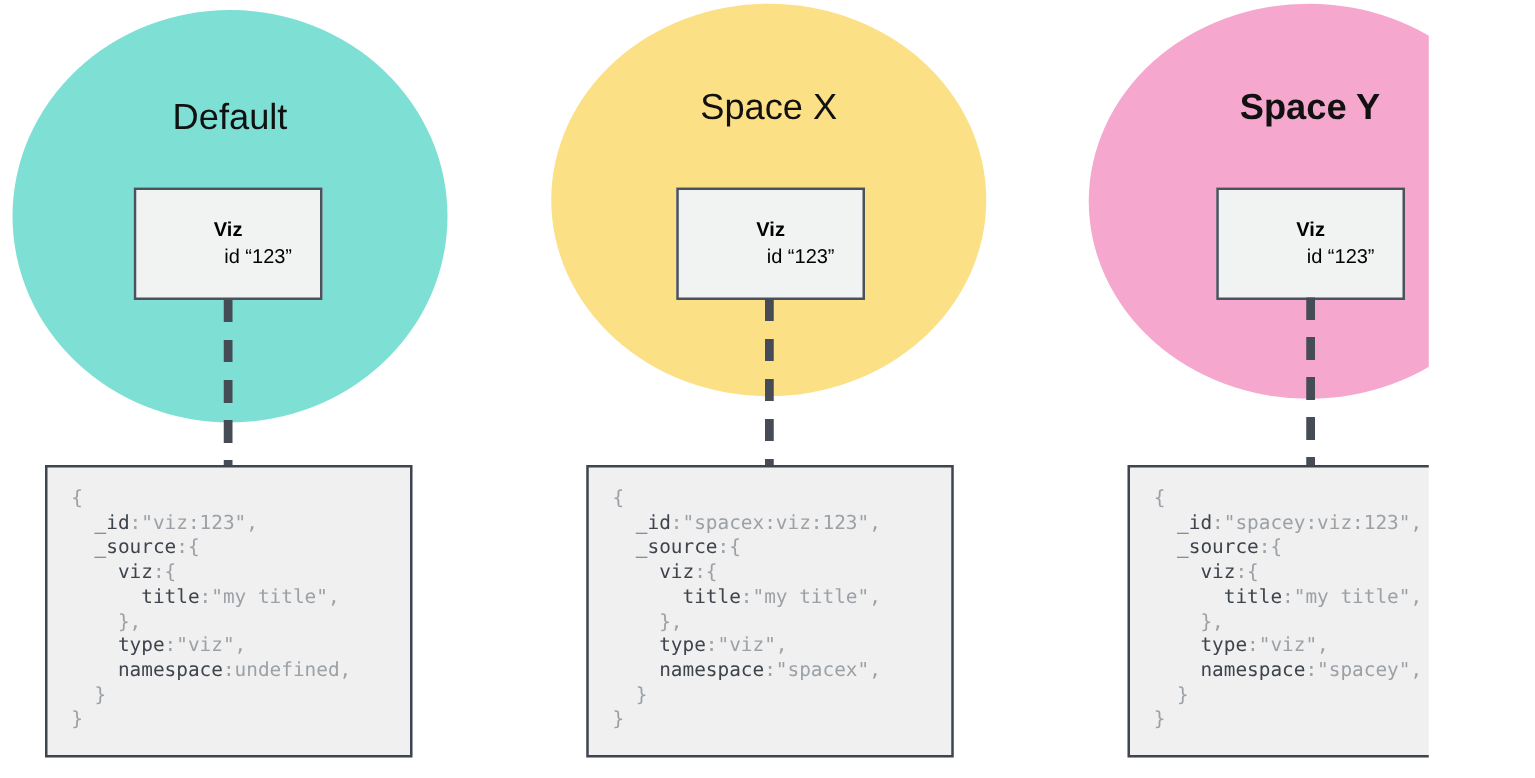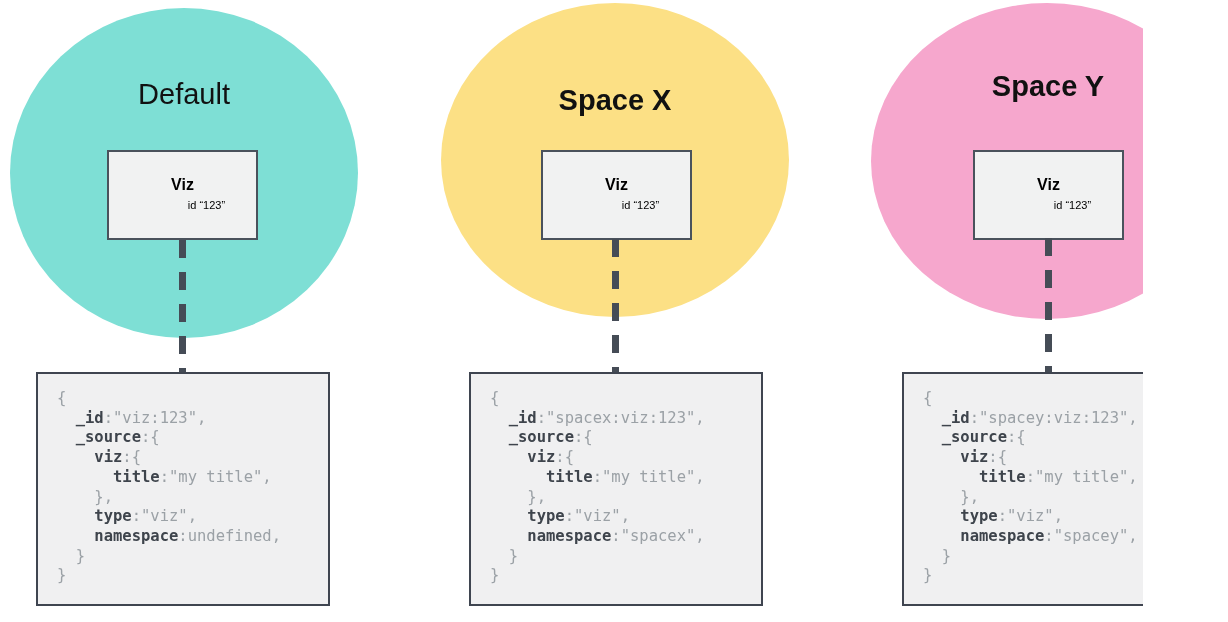--- a/index.html
+++ b/index.html
@@ -11,35 +11,35 @@
   .col0 .circle{left:10px;top:8px;width:348px;height:330px;}
   .col1 .circle{left:441px;top:3px;width:348px;height:314px;}
   .col2 .circle{left:871px;top:3px;width:352px;height:316px;}
 
   .space-title{
     position:absolute;transform:translateX(-50%);
     font-size:29px;line-height:32px;color:var(--title-text,#111);
     white-space:nowrap;
   }
   .col0 .space-title{left:184px;top:78px;}
-  .col1 .space-title{left:615px;top:84px;font-weight:bold;}
+  .col1 .space-title{left:615px;top:70px;}
   .col2 .space-title{left:1048px;top:70px;font-weight:bold;}
 
   .viz-card{
     position:absolute;top:150px;width:151px;height:90px;box-sizing:border-box;
     background:var(--card-fill,#f1f2f2);
     border:2px solid var(--card-border,#4a525c);
     display:flex;flex-direction:column;align-items:center;justify-content:center;
     color:#000;text-align:center;
   }
   .col0 .viz-card{left:107px;}
   .col1 .viz-card{left:541px;}
   .col2 .viz-card{left:973px;}
   .viz-card .viz-title{font-weight:bold;font-size:16px;line-height:21px;}
-  .viz-card .viz-sub{font-size:11px;line-height:21px;margin-left:48px;}
+  .viz-card .viz-sub{font-size:16px;line-height:21px;margin-left:48px;}
 
   .dash{
     position:absolute;width:7px;
     background:repeating-linear-gradient(to bottom,
       var(--connector,#454c56) 0px, var(--connector,#454c56) 18px,
       transparent 18px, transparent 32px);
   }
   .col0 .dash{left:179px;top:240px;height:134px;}
   .col1 .dash{left:612px;top:239px;height:135px;}
   .col2 .dash{left:1045px;top:238px;height:136px;}
@@ -51,21 +51,21 @@
   }
   .col0 .code-box{left:36px;}
   .col1 .code-box{left:469px;}
   .col2 .code-box{left:902px;}
 
   .code{
     margin:0;padding:15px 0 0 19px;
     font-family:"DejaVu Sans Mono","Liberation Mono",monospace;
     font-size:15.5px;line-height:19.7px;white-space:pre;
   }
-  .tok-k{color:var(--code-key,#3e444c);font-weight:bold;}
+  .tok-k{color:var(--code-key,#3e444c);font-weight:normal;}
   .tok-p,.tok-v,.tok-ind{color:var(--code-value,#9ba1a6);}
 </style>
 </head>
 <body>
 
 <div class="canvas">
 
   <section class="col0">
     <div class="circle" style="background: rgb(126, 223, 213);"></div>
     <div class="space-title">Default</div>

